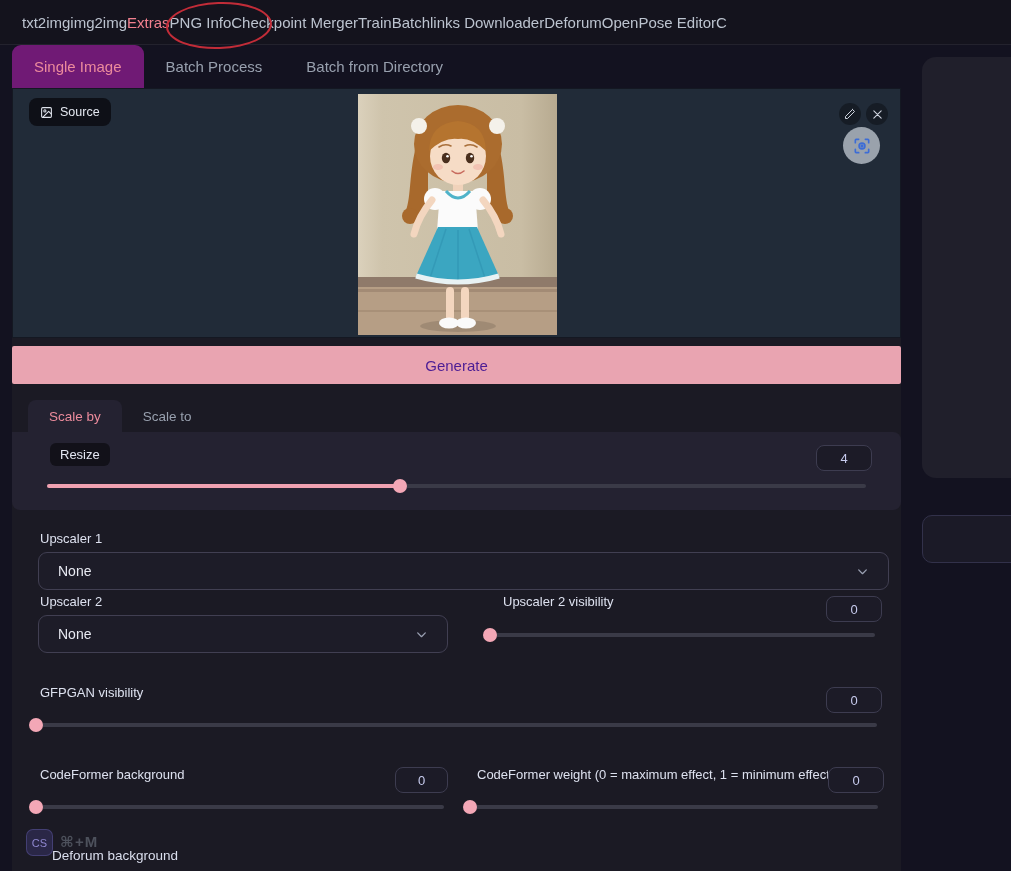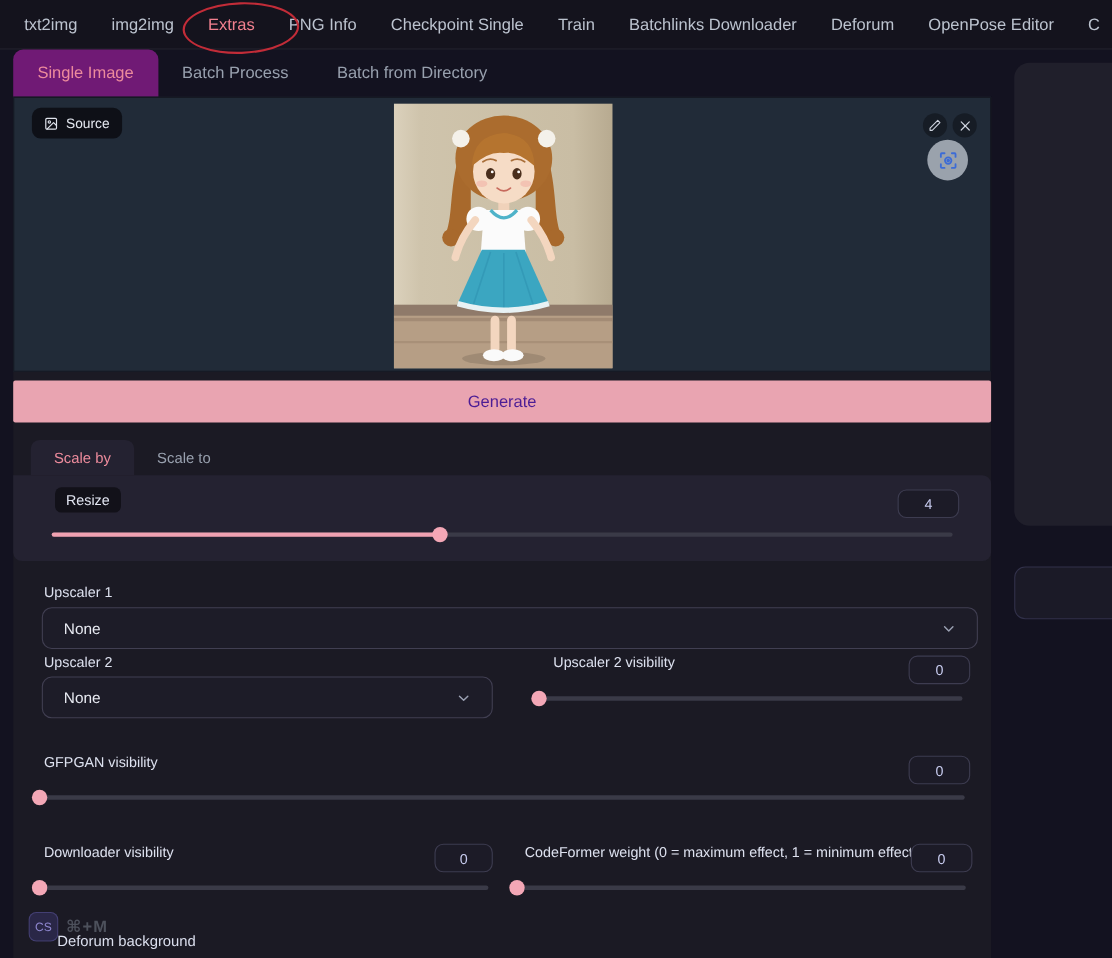--- a/index.html
+++ b/index.html
@@ -1,20 +1,20 @@
 <!DOCTYPE html>
 <html><head>
 <meta charset="utf-8">
 <style>
   *{box-sizing:border-box;margin:0;padding:0}
   html,body{width:1011px;height:871px}
   body{position:relative;overflow:hidden;background:#131220;font-family:"Liberation Sans","DejaVu Sans",sans-serif;-webkit-font-smoothing:antialiased}
 
   
-  .nav{position:absolute;left:0;top:0;width:1011px;height:45px;background:#14131d;border-bottom:1px solid #23222d;display:flex;align-items:center;gap:31px;padding-left:22px;white-space:nowrap;overflow:hidden}
+  .nav{position:absolute;left:0;top:0;width:1011px;height:45px;background:#14131d;border-bottom:1px solid #23222d;display:flex;align-items:center;padding-left:22px;white-space:nowrap;overflow:hidden}
   .nav-tab{font-size:15px;color:#bcc3cf;cursor:pointer;flex:none}
   .nav-tab.selected{color:#f2808f}
   .ellipse{position:absolute;left:166px;top:2px;width:106px;height:47px;border:2.5px solid #c22c38;border-radius:50%;transform:rotate(-2deg);z-index:6;pointer-events:none}
 
   
   .subtabs{position:absolute;left:12px;top:45px;height:43px;display:flex;align-items:stretch}
   .subtab{display:flex;align-items:center;padding:0 22px;font-size:15px;color:#98a0ae;cursor:pointer}
   .subtab.selected{color:#ec8b9c;background:#701a75;border-radius:9px 9px 0 0}
 
   
@@ -55,21 +55,21 @@
   .right-box{position:absolute;left:922px;top:515px;width:105px;height:48px;background:#1b1a27;border:1px solid #32314a;border-radius:10px}
 </style>
 </head>
 <body>
 
 <div class="nav">
   <div class="nav-tab">txt2img</div>
   <div class="nav-tab">img2img</div>
   <div class="nav-tab selected">Extras</div>
   <div class="nav-tab">PNG Info</div>
-  <div class="nav-tab">Checkpoint Single</div>
+  <div class="nav-tab">Checkpoint Merger</div>
   <div class="nav-tab">Train</div>
   <div class="nav-tab">Batchlinks Downloader</div>
   <div class="nav-tab">Deforum</div>
   <div class="nav-tab">OpenPose Editor</div>
   <div class="nav-tab">C</div>
 </div>
 <div class="ellipse"></div>
 
 <div class="subtabs">
   <div class="subtab selected">Single Image</div>
@@ -197,21 +197,21 @@
   </div>
 
   <div class="label" style="left:28px;top:597px">GFPGAN visibility</div>
   <div class="value-box" style="left:814px;top:599px">0</div>
   <div class="slider" style="left: 23px; top: 630px; width: 842px; --p: 0%;">
     <div class="track"></div>
     <div class="fill"></div>
     <div class="thumb"></div>
   </div>
 
-  <div class="label" style="left:28px;top:679px">Downloader visibility</div>
+  <div class="label" style="left:28px;top:679px">CodeFormer background</div>
   <div class="value-box" style="left:383px;top:679px;width:53px">0</div>
   <div class="slider" style="left: 23px; top: 712px; width: 409px; --p: 0%;">
     <div class="track"></div>
     <div class="fill"></div>
     <div class="thumb"></div>
   </div>
   <div class="label clip" style="left:465px;top:679px;width:351px">CodeFormer weight (0 = maximum effect, 1 = minimum effect)</div>
   <div class="value-box" style="left:816px;top:679px">0</div>
   <div class="slider" style="left: 457px; top: 712px; width: 409px; --p: 0%;">
     <div class="track"></div>

